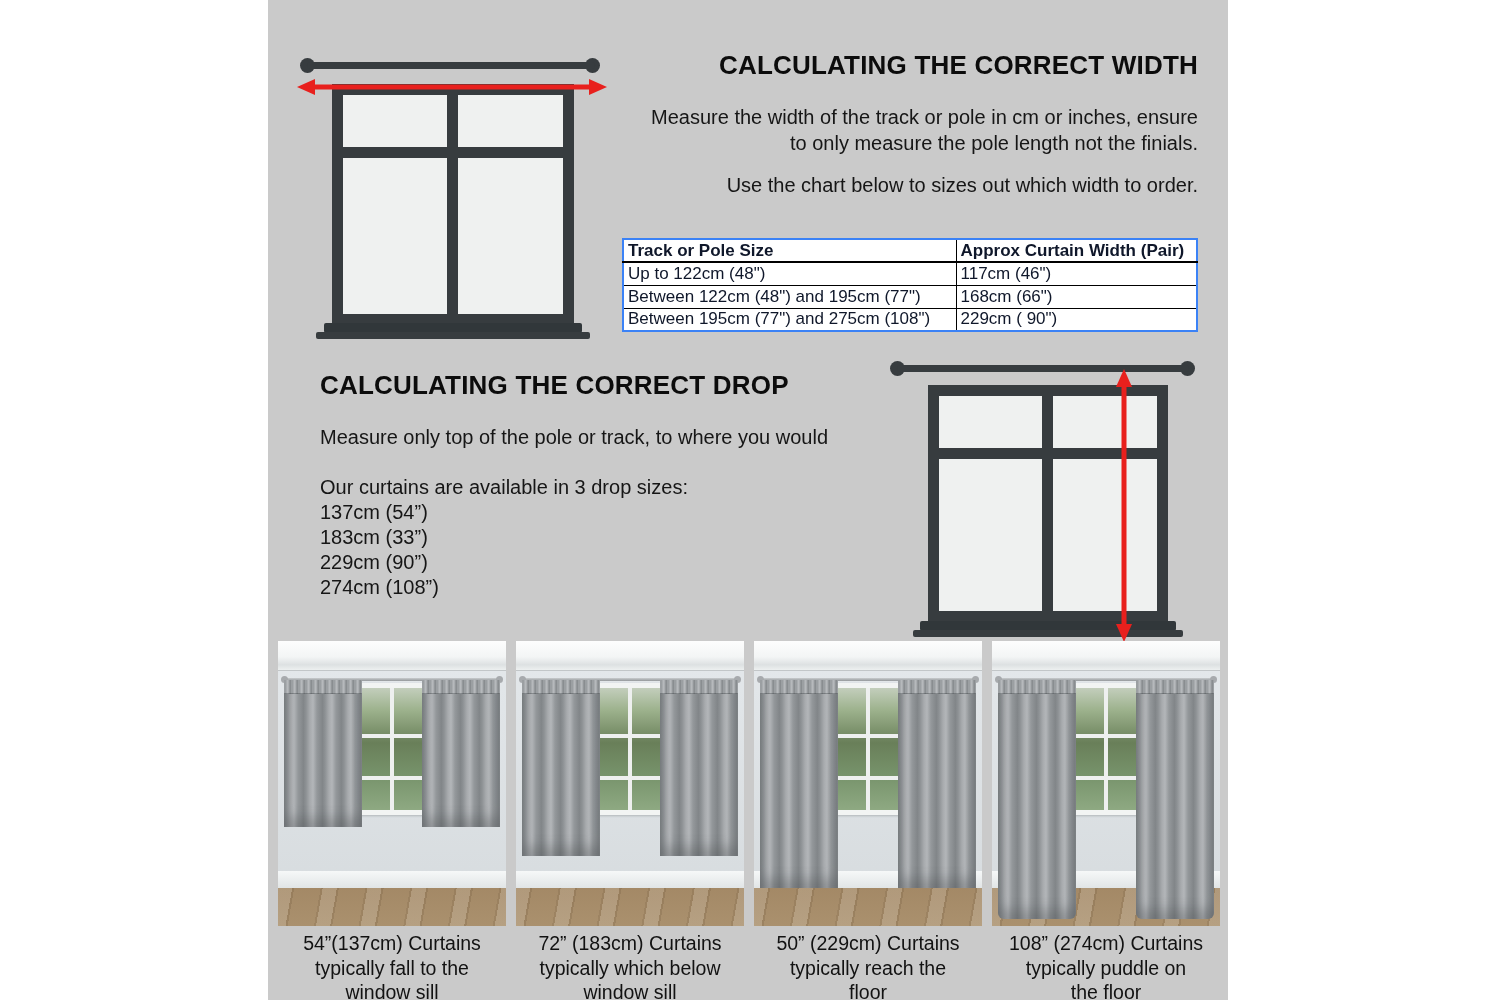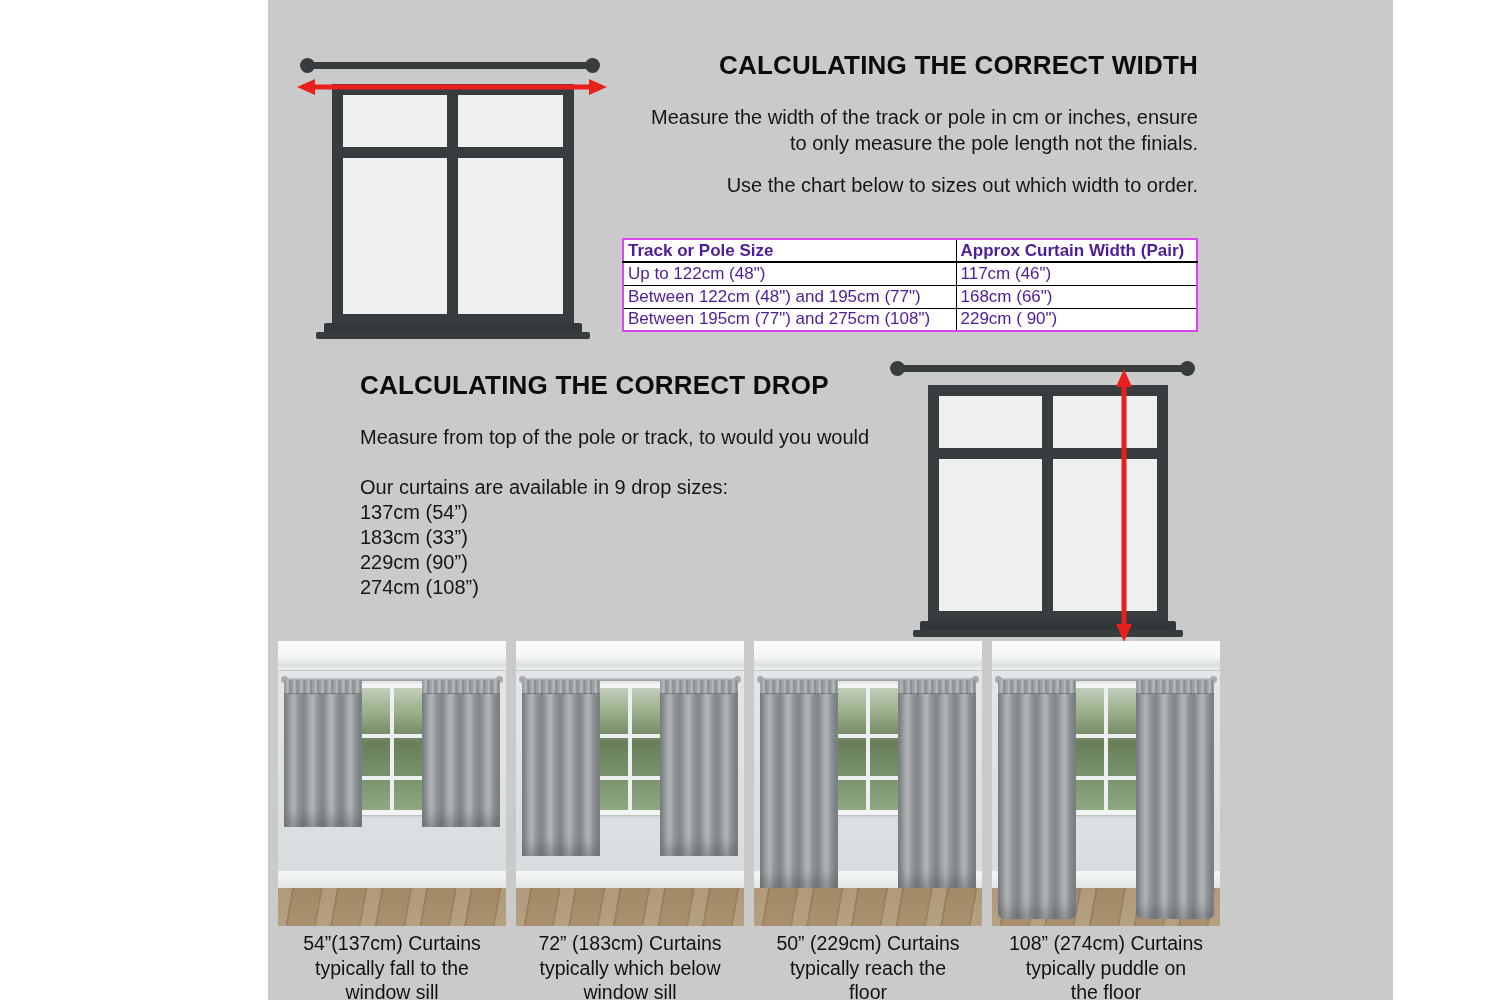--- a/index.html
+++ b/index.html
@@ -8,21 +8,21 @@
     --frame-charcoal:#373c3f;
     --table-background:#ffffff;
   }
   *{box-sizing:border-box;}
   html,body{margin:0;padding:0;}
   body{
     width:1500px;height:1000px;background:#ffffff;overflow:hidden;
     font-family:"Liberation Sans", sans-serif;color:#111;
   }
   .canvas{
-    position:relative;margin-left:268px;width:1125px;height:1000px;
+    position:relative;margin-left:268px;width:960px;height:1000px;
     background:var(--background);
     text-decoration:underline;
   }
   .abs{position:absolute;}
 
   
   .pole{position:absolute;height:7px;background:var(--frame-charcoal);border-radius:4px;}
   .finial{position:absolute;width:15px;height:15px;border-radius:50%;background:var(--frame-charcoal);}
   .winframe{position:absolute;background:var(--frame-charcoal);}
   .pane{position:absolute;background:#eff1f0;}
@@ -31,30 +31,30 @@
   svg.arrow line{stroke:var(--accent-red);stroke-width:5;}
   svg.arrow polygon{fill:var(--accent-red);}
 
   
   .width-text{position:absolute;left:352px;top:50px;width:578px;text-align:right;}
   .sec-title{font-size:26px;line-height:30px;font-weight:bold;margin:0;letter-spacing:.2px;color:#0c0c0c;}
   .width-text .sec-title{margin-bottom:24px;}
   .body-line{font-size:20px;line-height:26px;margin:0;color:#161616;}
   .chart-hint{margin-top:16px;}
 
-  .drop-text{position:absolute;left:52px;top:370px;width:580px;text-align:left;margin-left:40px;}
+  .drop-text{position:absolute;left:52px;top:370px;width:580px;text-align:left;}
   .drop-text .sec-title{margin-bottom:24px;}
   .sizes-intro{margin-top:24px;}
   .drop-size-line{font-size:20px;line-height:25px;margin:0;color:#161616;}
 
   
   table.size-table{
     position:absolute;left:354px;top:238px;width:574px;
     border-collapse:collapse;background:var(--table-background);
-    font-size:17px;color:#4c1d95;border:2px solid #d946ef;table-layout:fixed;
+    font-size:17px;color:#0f172a;border:2px solid #3b82f6;table-layout:fixed;
   }
   table.size-table th,table.size-table td{
     border:1px solid #000;height:23px;padding:0 4px;white-space:nowrap;
     overflow:hidden;text-align:left;font-weight:normal;
   }
   table.size-table th{font-weight:bold;border-bottom:2px solid #000;}
   table.size-table .col1{width:333px;}
   table.size-table .col2{width:241px;}
 
   
@@ -145,22 +145,22 @@
       </tr>
       <tr>
         <td>Between 195cm (77") and 275cm (108")</td>
         <td>229cm ( 90")</td>
       </tr>
     </tbody>
   </table>
 
   <div class="drop-text">
     <h2 class="sec-title">CALCULATING THE CORRECT DROP</h2>
-    <p class="body-line">Measure from top of the pole or track, to would you would</p>
-    <p class="body-line sizes-intro">Our curtains are available in 9 drop sizes:</p>
+    <p class="body-line">Measure only top of the pole or track, to where you would</p>
+    <p class="body-line sizes-intro">Our curtains are available in 3 drop sizes:</p>
     <p class="drop-size-line">137cm (54”)</p>
     <p class="drop-size-line">183cm (33”)</p>
     <p class="drop-size-line">229cm (90”)</p>
     <p class="drop-size-line">274cm (108”)</p>
   </div>
 
   <div class="finial" style="left:622px;top:361px;"></div>
   <div class="finial" style="left:912px;top:361px;"></div>
   <div class="pole" style="left:629px;top:365px;width:292px;"></div>
 

